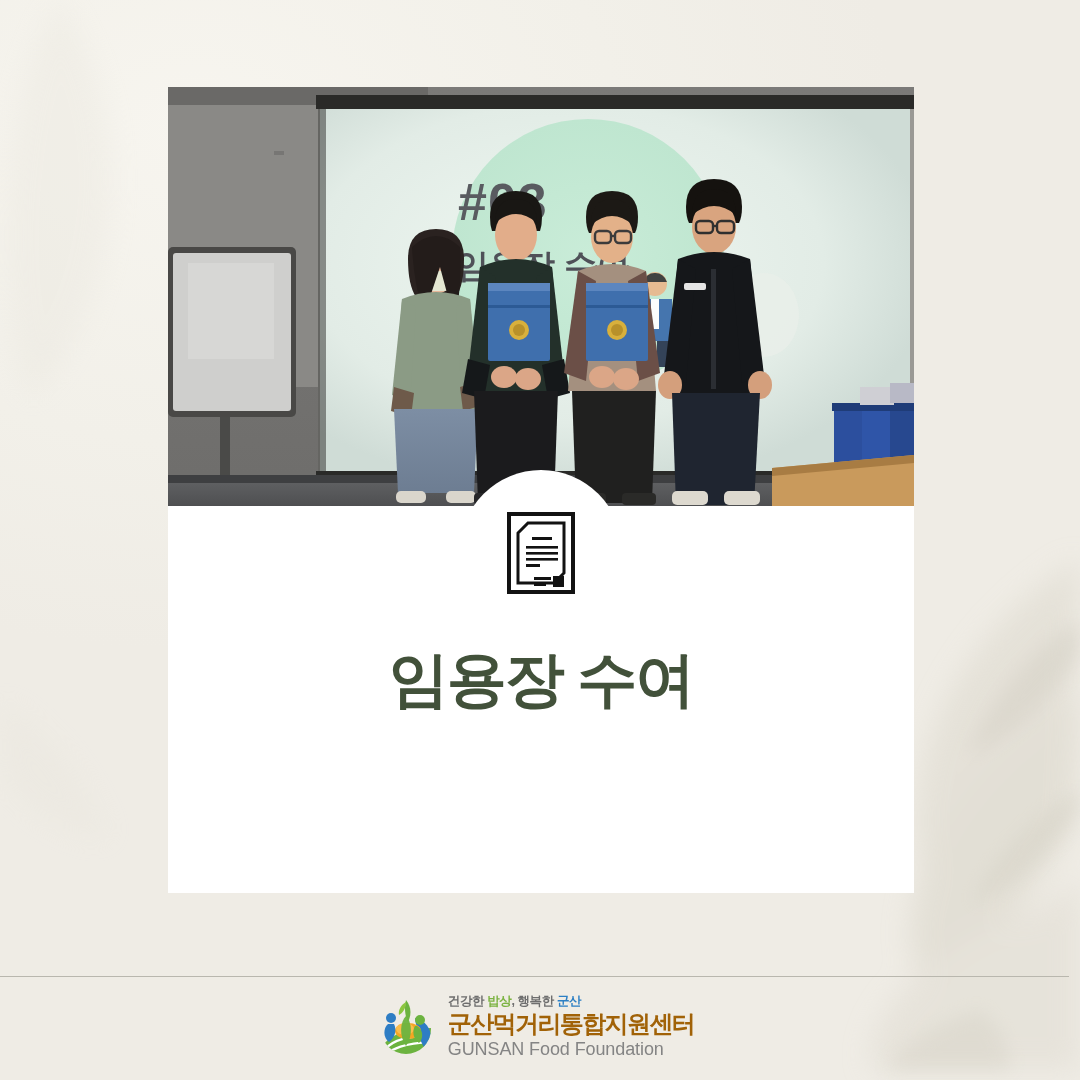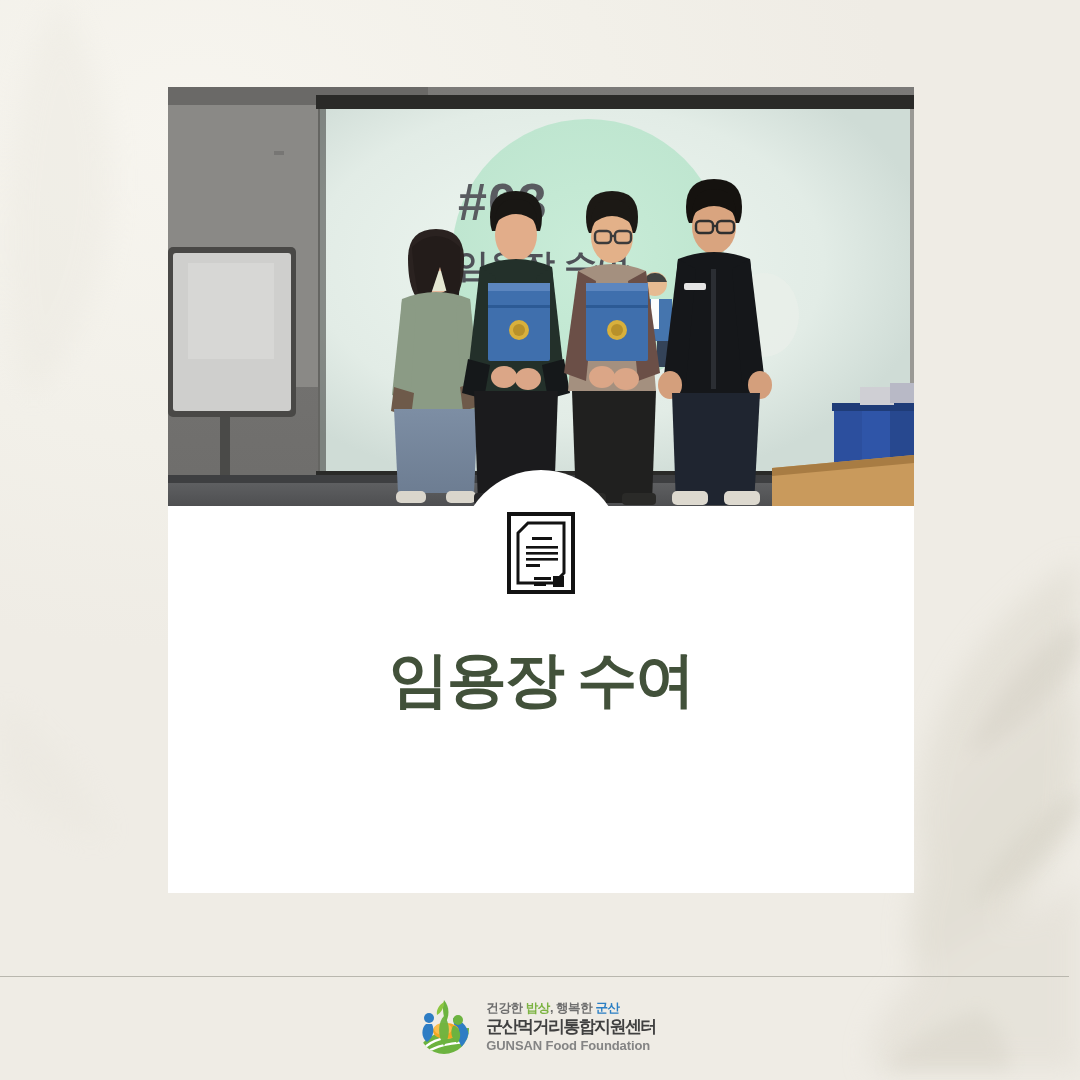--- a/index.html
+++ b/index.html
@@ -34,26 +34,26 @@
   .logo-wrap{ display:flex; align-items:center; gap:11px; transform:translateY(-2px); }
   .logo-mark{ width:62px; height:62px; position:relative; flex:0 0 auto; }
   .logo-text{ display:flex; flex-direction:column; justify-content:center; }
   .logo-tagline{
     font-size:12.5px; letter-spacing:-0.4px; color:#6e6e6e;
     font-weight:700; margin-bottom:1px; white-space:nowrap;
   }
   .logo-tagline .g{ color:#7cb342; }
   .logo-tagline .b{ color:#2c7fc4; }
   .logo-name{
-    font-size:17px; font-weight:700; color:#404040;
+    font-size:24px; font-weight:700; color:#a16207;
     letter-spacing:-1.6px; line-height:1.06; white-space:nowrap;
   }
   .logo-sub{
-    font-size:13px; color:#848484; letter-spacing:-0.1px;
-    margin-top:2px; white-space:nowrap;font-weight:bold;
+    font-size:18px; color:#848484; letter-spacing:-0.1px;
+    margin-top:2px; white-space:nowrap;
   }
 
   
   .card{
     position:absolute; left:168px; top:87px; width:746px; height:806px;
     background:#ffffff; z-index:3; overflow:visible;
   }
   .photo{
     position:absolute; left:0; top:0; width:746px; height:419px;
     overflow:hidden; background:#6d6d6d;

